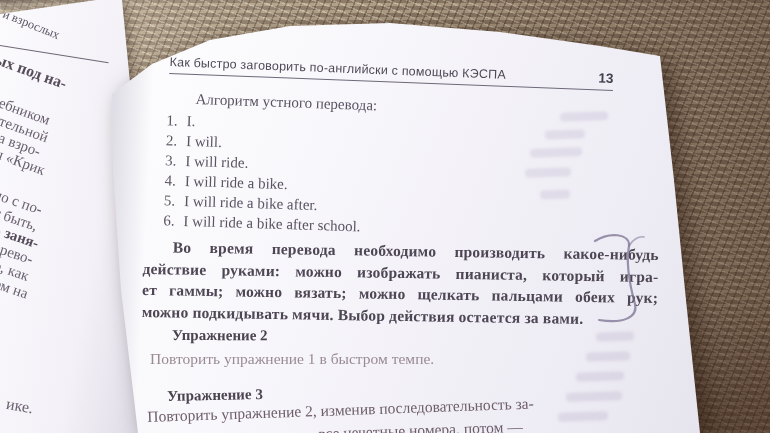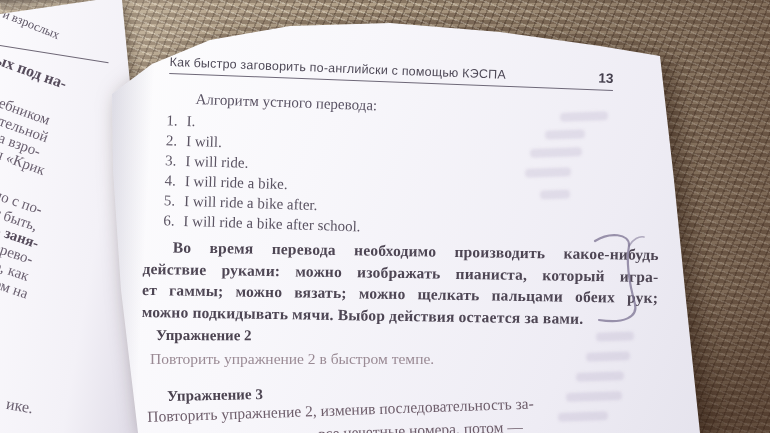--- a/index.html
+++ b/index.html
@@ -41,21 +41,21 @@
   .alg-list{position:absolute;left:157px;top:110px;transform:rotate(1.8deg);transform-origin:left top;
       font-size:15px;color:#5b5463;line-height:20px;}
   .alg-row{display:flex;}
   .alg-row .num{width:21px;text-align:right;margin-right:9px;}
   .note{position:absolute;left:143px;top:236px;width:516px;transform:rotate(0.9deg);transform-origin:left top;
       font-size:15.5px;font-weight:bold;color:#4e4654;line-height:21.6px;letter-spacing:0.2px;}
   .j{text-align:justify;text-align-last:justify;}
   .note .first{padding-left:30px;}
   .exh{position:absolute;font-size:15px;font-weight:bold;color:#4b4350;transform-origin:left top;}
   .exb{position:absolute;font-size:15.5px;transform-origin:left top;white-space:nowrap;}
-  .ex2h{left:156px;top:327px;transform:rotate(0.2deg);}
+  .ex2h{left:172px;top:327px;transform:rotate(0.2deg);}
   .ex2b{left:150px;top:350px;color:#9a8a94;}
   .ex3h{left:167px;top:388px;transform:rotate(-1.2deg);}
   .ex3l1{left:147px;top:408px;color:#6e5e6b;transform:rotate(-2deg);}
   .ex3l2{left:318px;top:425px;color:#6d5d6a;transform:rotate(-2deg);}
   .bracket{position:absolute;left:588px;top:226px;}
   .ghost{position:absolute;height:9px;border-radius:4px;background:rgba(140,125,165,0.17);filter:blur(1.5px);transform:rotate(-2deg);}
 </style>
 </head>
 <body>
 
@@ -126,21 +126,21 @@
         <div class="j">ет гаммы; можно вязать; можно щелкать пальцами обеих рук;</div>
         <div>можно подкидывать мячи. Выбор действия остается за вами.</div>
       </div>
 
       <svg class="bracket" width="66" height="102" viewBox="0 0 66 102">
         <path d="M7 15 C 21 6, 42 7, 41 20 C 38 36, 42 60, 47 78 C 50 91, 36 98, 11 94" fill="none" stroke="#7b7292" stroke-width="2.2" stroke-linecap="round" opacity="0.75"></path>
         <path d="M41 20 C 45 13, 51 10, 56 11" fill="none" stroke="#7b7292" stroke-width="1.6" stroke-linecap="round" opacity="0.55"></path>
       </svg>
 
       <div class="exh ex2h">Упражнение 2</div>
-      <div class="exb ex2b">Повторить упражнение 2 в быстром темпе.</div>
+      <div class="exb ex2b">Повторить упражнение 1 в быстром темпе.</div>
 
       <div class="exh ex3h">Упражнение 3</div>
       <div class="exb ex3l1">Повторить упражнение 2, изменив последовательность за-</div>
       <div class="exb ex3l2">все нечетные номера, потом —</div>
 
       <div class="ghost" style="left:560px;top:112px;width:48px;"></div>
       <div class="ghost" style="left:545px;top:130px;width:40px;"></div>
       <div class="ghost" style="left:530px;top:148px;width:52px;"></div>
       <div class="ghost" style="left:525px;top:168px;width:46px;"></div>
       <div class="ghost" style="left:540px;top:190px;width:30px;"></div>

